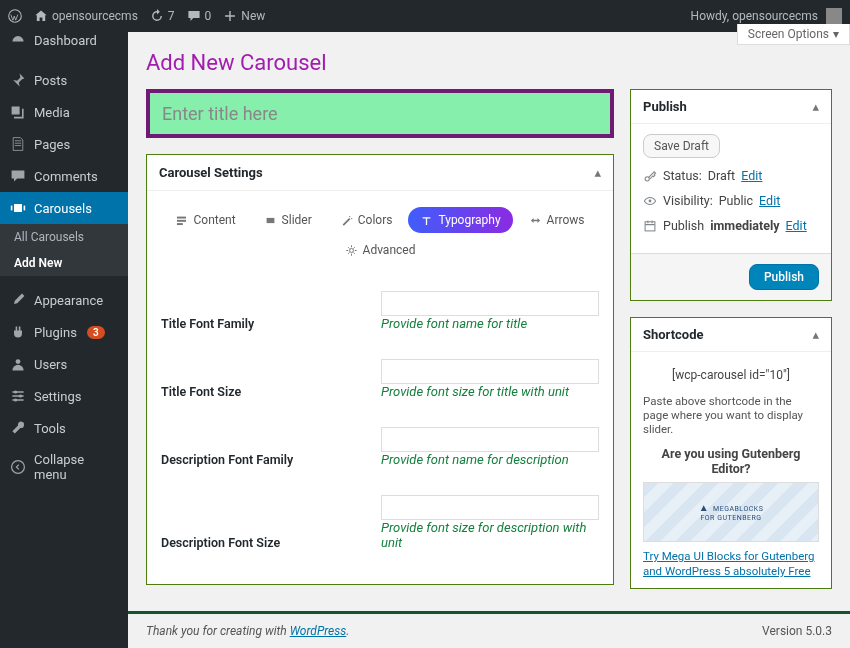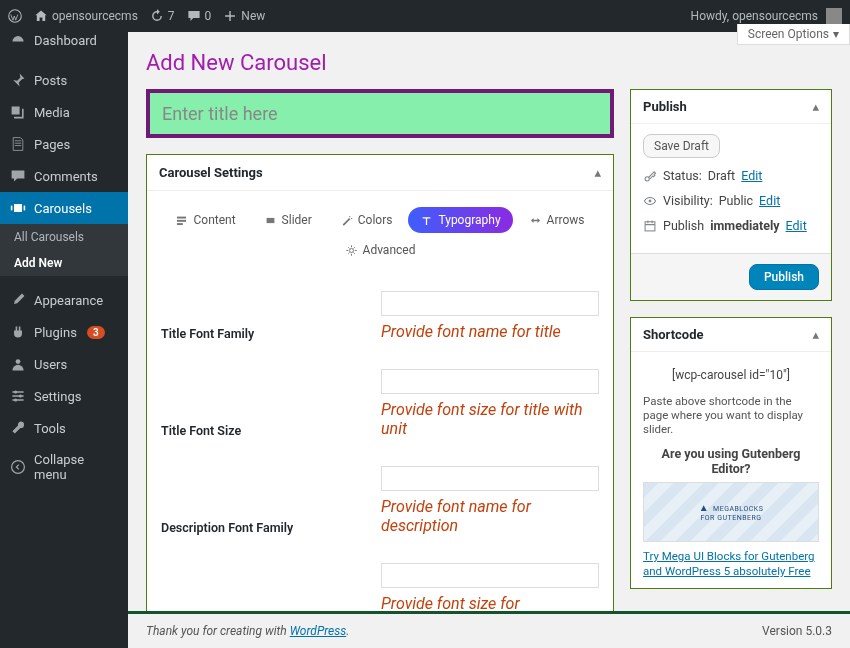--- a/index.html
+++ b/index.html
@@ -33,21 +33,21 @@
 .tabs{display:flex;gap:4px;padding:16px 14px 10px;justify-content:center;flex-wrap:wrap}
 .tab{display:flex;align-items:center;gap:5px;padding:6px 12px;border-radius:18px;cursor:pointer;color:#555;font-size:12px}
 .tab.active{background:linear-gradient(90deg,#3f5efb,#8a2be2);color:#fff}
 .tab svg{width:13px;height:13px;fill:#777}
 .tab.active svg{fill:#fff}
 .settings-body{padding:4px 14px 20px}
 .field-row{display:flex;align-items:flex-end;padding:14px 0}
 .field-label{width:238px;font-size:12.5px;font-weight:600;color:#23282d;padding-top:6px}
 .field-control{flex:1}
 .field-control input{width:218px;padding:4px 6px;border:1px solid #ddd;font-size:13px}
-.field-help{font-size:16px;font-style:italic;color:#c2410c;margin-top:6px}
+.field-help{font-size:13px;font-style:italic;color:#15803d;margin-top:0}
 .side-col .postbox-header{padding:9px 12px}
 .pub-body{padding:10px 12px}
 .btn{background:#f7f7f7;border:1px solid #ccc;color:#555;padding:4px 10px;border-radius:8px;cursor:pointer;font-size:12px}
 .btn-primary{background:#0085ba;border-color:#0073aa;color:#fff;font-weight:500;padding:5px 14px}
 .pub-line{display:flex;align-items:center;gap:6px;margin:10px 0;font-size:12.5px;color:#444}
 .pub-line svg{width:14px;height:14px;fill:#82878c}
 .pub-line a{color:#0073aa;text-decoration:underline;cursor:pointer}
 .pub-actions{border-top:1px solid #ddd;padding:10px 12px;text-align:right;background:#f5f5f5}
 .shortcode-txt{text-align:center;font-size:12px;padding:6px 0}
 .sc-help{font-size:11.5px;color:#555;margin:6px 0 10px}

